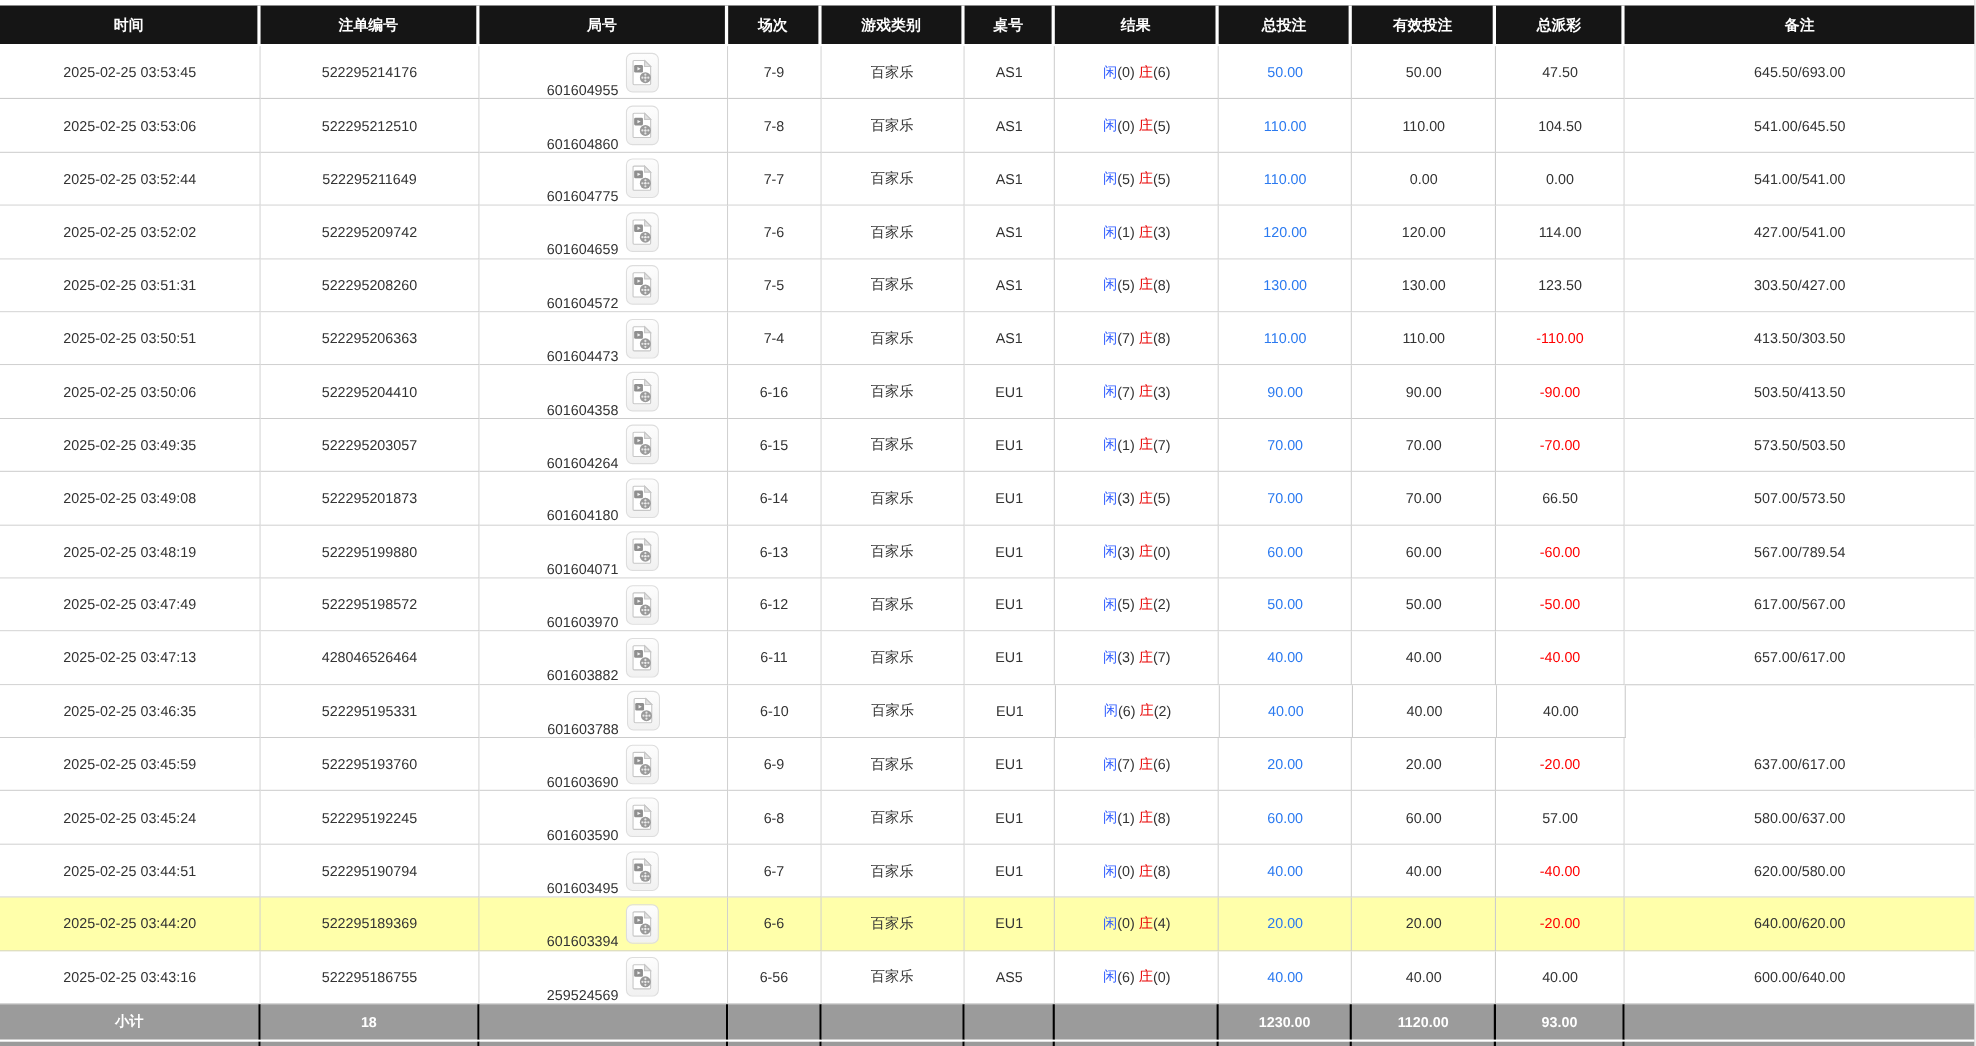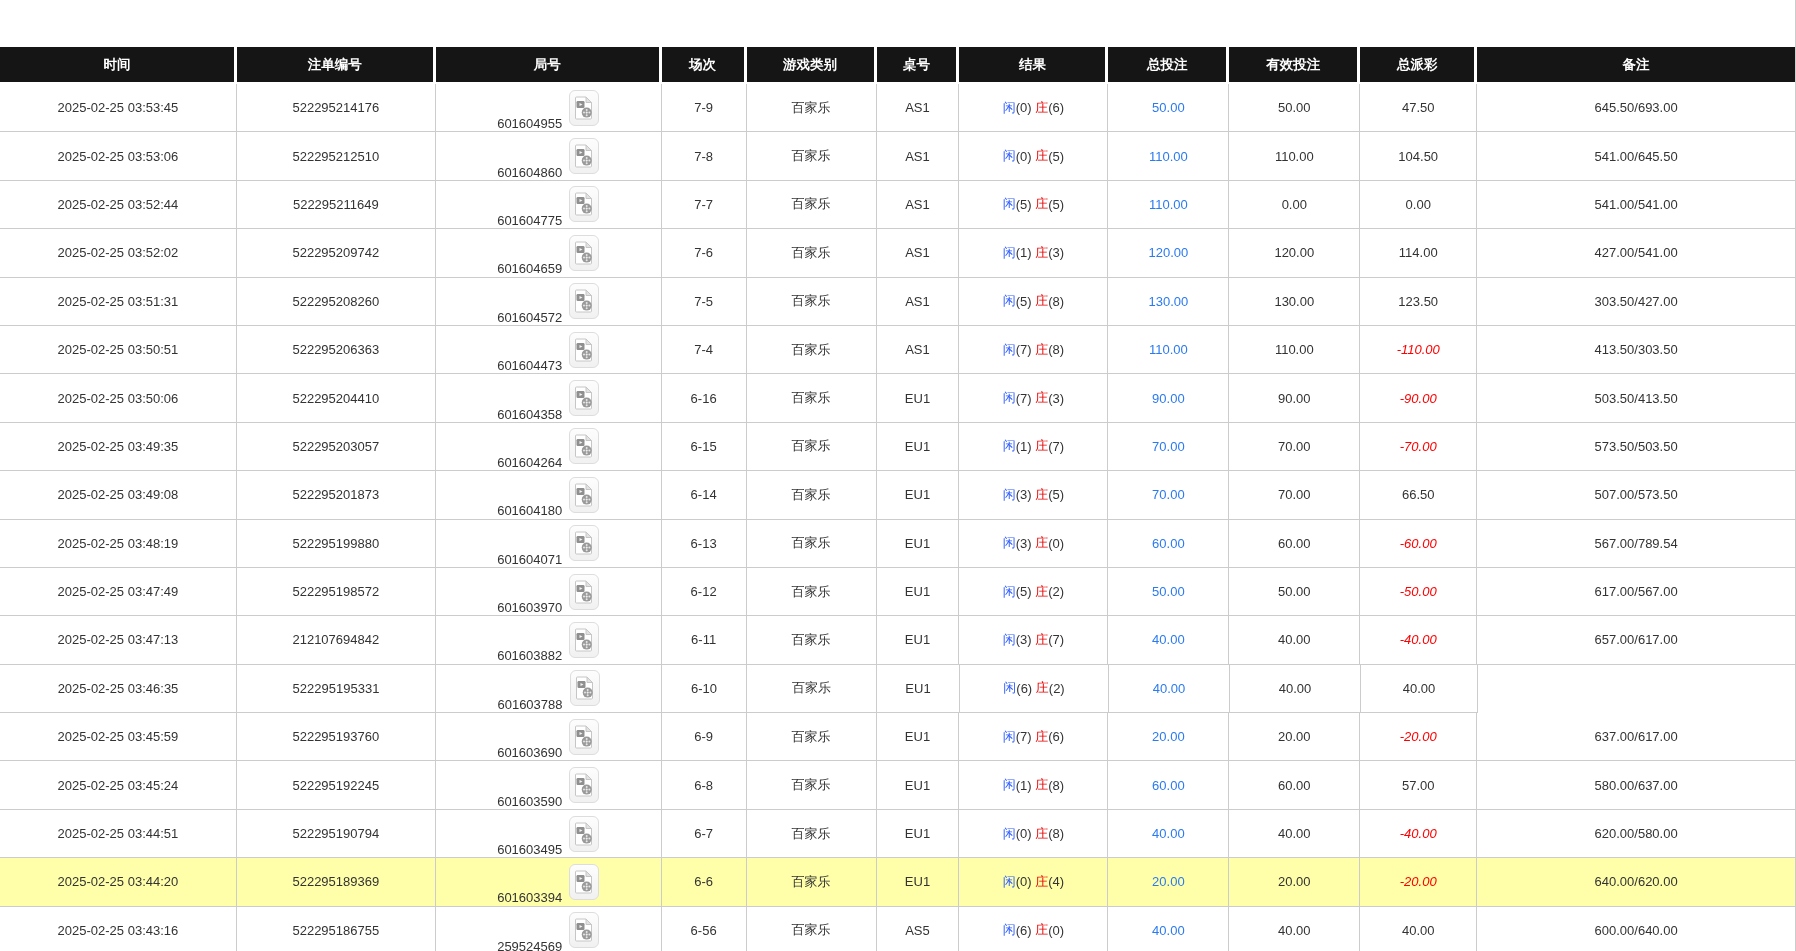--- a/index.html
+++ b/index.html
@@ -5,39 +5,39 @@
   html,body{margin:0;padding:0;background:#fff;}
   body{font-family:"Liberation Sans","DejaVu Sans",sans-serif;}
   .wrap{position:relative;width:1796px;height:951px;overflow:hidden;background:#fff;border-right:1px solid #ccc;box-sizing:border-box;}
   
   .c0{width:237px}.c1{width:199px}.c2{width:226px}.c3{width:85px}.c4{width:130px}
   .c5{width:83px}.c6{width:149px}.c7{width:121px}.c8{width:131px}.c9{width:117px}.c10{width:318px}
   
   .thead{display:flex;margin-top:5px;margin-bottom:2px;}
   .hcell{height:35px;background:var(--header-bg,#151515);color:var(--header-text,#fff);
     font-weight:bold;font-size:13.5px;display:flex;align-items:center;justify-content:center;
-    box-sizing:border-box;border-right:3px solid #fff;margin-top:42px;}
+    box-sizing:border-box;border-right:3px solid #fff;}
   .hcell.c10{border-right:none;}
   
   .trow{display:flex;height:48.4px;background:#fff;}
   .trow.hl .cell{background:var(--highlight-yellow,#ffffaa);}
   .cell{box-sizing:border-box;border-right:1px solid var(--row-border,#cccccc);
     border-bottom:1px solid var(--row-border,#cccccc);
     display:flex;align-items:center;justify-content:center;
     font-size:13px;color:var(--text,#333333);background:#fff;}
   .cell.c10{border-right:none;}
   .rnum{margin-right:7px;margin-top:32px;}
   .vbtn{width:28px;height:34px;background:linear-gradient(#fdfdfd,#f1f1f1);
     border:1px solid #ddd;border-radius:6px;display:inline-flex;
     align-items:center;justify-content:center;cursor:pointer;}
   .rp{color:var(--player-blue,#2d5bff);}
   .rb{color:var(--banker-red,#e80000);}
   .rn{color:var(--text,#333);}
   .blink{color:var(--link-blue,#2b7af0);cursor:pointer;}
-  .cell.neg{color:var(--negative-red,#ff0000);font-style:italic;}
+  .cell.neg{color:var(--negative-red,#ff0000);}
   
   .tfoot{display:flex;height:32px;}
   .fcell{background:var(--footer-bg,#9b9b9b);color:var(--footer-text,#fff);font-weight:bold;
     font-size:13px;display:flex;align-items:center;justify-content:center;
     box-sizing:border-box;border-right:2px solid #000000;}
   .fcell.c10{border-right:none;}
   .tfoot-partial{display:flex;height:14px;margin-top:2px;}
 </style>
 </head>
 <body>
@@ -448,21 +448,21 @@
         </div>
         <div class="cell c7">
           <span class="blink">50.00</span>
         </div>
         <div class="cell c8">50.00</div>
         <div class="cell c9 neg">-50.00</div>
         <div class="cell c10">617.00/567.00</div>
       </div>
       <div class="trow">
         <div class="cell c0">2025-02-25 03:47:13</div>
-        <div class="cell c1">212107694842</div>
+        <div class="cell c1">428046526464</div>
         <div class="cell c2">
           <span class="rnum">601603882</span>
           <span class="vbtn">
             <svg width="20" height="24" viewBox="0 0 20 24">
               <path d="M2.5 1h9.5l5.5 5.5V22a1 1 0 0 1-1 1h-14a1 1 0 0 1-1-1V2a1 1 0 0 1 1-1z" fill="#ffffff" stroke="#c6c6c6"></path>
               <path d="M12 1l5.5 5.5H12z" fill="#e2e2e2" stroke="#c6c6c6"></path>
               <rect x="2.5" y="5" width="8" height="7" rx="1.2" fill="#8f8f8f"></rect>
               <path d="M5.5 7l3 1.5-3 1.5z" fill="#f2f2f2"></path>
               <circle cx="12.7" cy="16.6" r="5" fill="#9a9a9a"></circle>
               <circle cx="12.7" cy="16.6" r="1.1" fill="#eeeeee"></circle>

